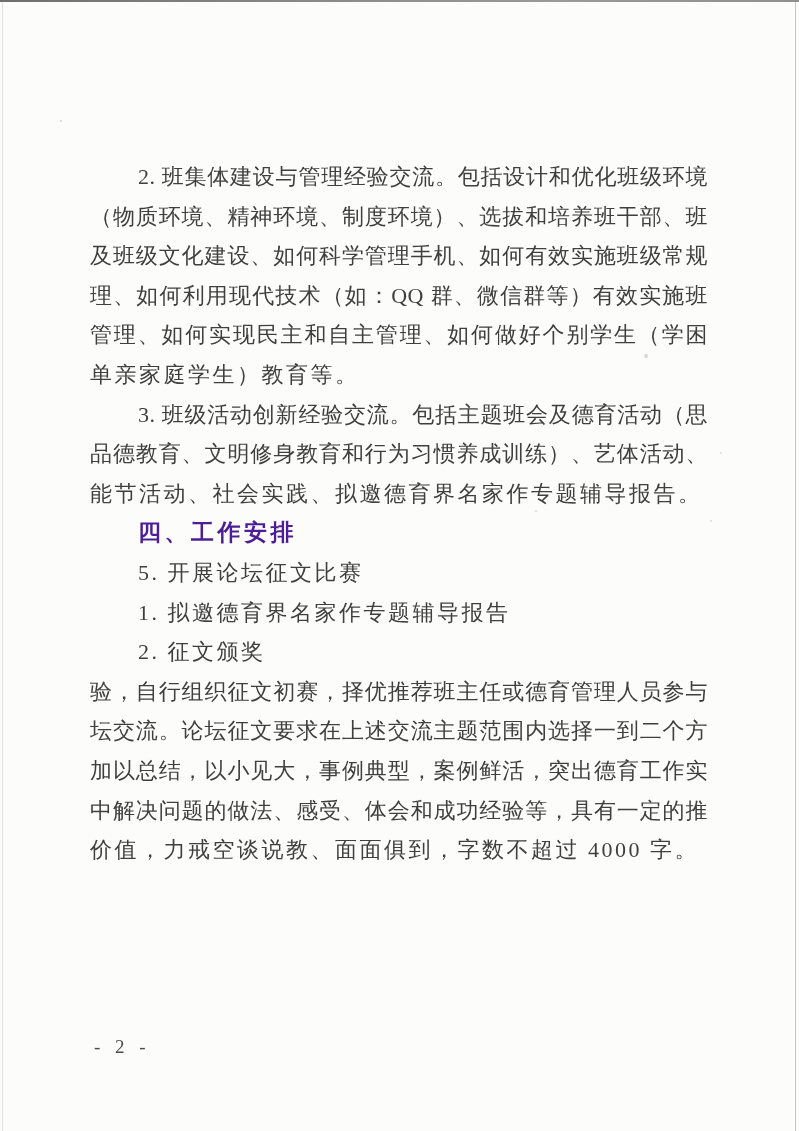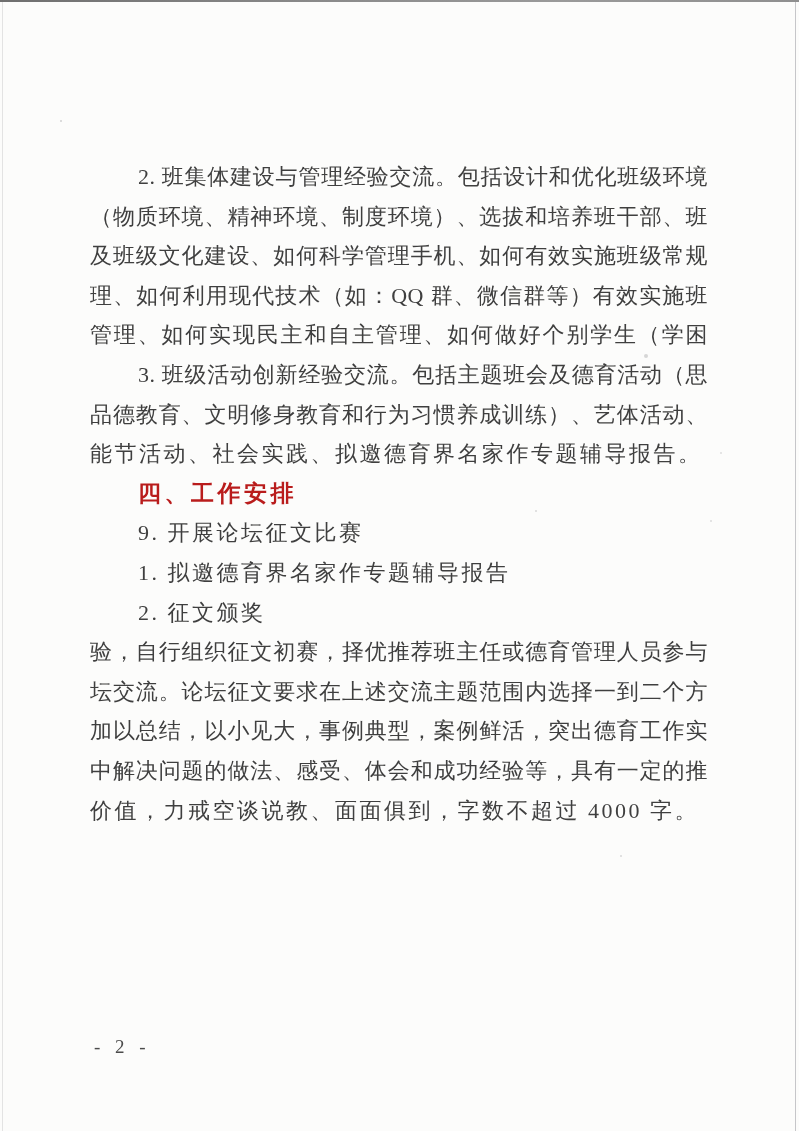--- a/index.html
+++ b/index.html
@@ -78,21 +78,21 @@
     padding-left: 48px;
   }
   .l-short {
     letter-spacing: 2.5px;
   }
   .l-heading {
     font-family: "Liberation Sans", "DejaVu Sans", sans-serif;
     font-weight: bold;
     font-size: 23px;
     letter-spacing: 3.5px;
-    color: #b91c1c;
+    color: #4c1d95;
   }
   .page-number {
     position: absolute;
     left: 94px;
     top: 1036px;
     font-size: 19px;
     letter-spacing: 5px;
     color: #4b4b4b;
     font-family: "Liberation Serif", "DejaVu Serif", serif;
   }
@@ -106,25 +106,26 @@
   <div class="scan-edge-left"></div>
   <div class="scan-edge-right"></div>
   <div class="specks"></div>
 
   <div class="content">
     <div class="line l-full l-indent">2. 班集体建设与管理经验交流。包括设计和优化班级环境</div>
     <div class="line l-full">（物质环境、精神环境、制度环境）、选拔和培养班干部、班风</div>
     <div class="line l-full">及班级文化建设、如何科学管理手机、如何有效实施班级常规管</div>
     <div class="line l-full">理、如何利用现代技术（如：QQ 群、微信群等）有效实施班级</div>
     <div class="line l-full">管理、如何实现民主和自主管理、如何做好个别学生（学困生、</div>
+    <div class="line l-short">单亲家庭学生）教育等。</div>
     <div class="line l-full l-indent">3. 班级活动创新经验交流。包括主题班会及德育活动（思想</div>
     <div class="line l-full">品德教育、文明修身教育和行为习惯养成训练）、艺体活动、技</div>
     <div class="line l-short">能节活动、社会实践、拟邀德育界名家作专题辅导报告。</div>
     <div class="line l-heading l-indent">四、工作安排</div>
-    <div class="line l-short l-indent">9. 开展论坛征文比赛</div>
+    <div class="line l-short l-indent">5. 开展论坛征文比赛</div>
     <div class="line l-short l-indent">1. 拟邀德育界名家作专题辅导报告</div>
     <div class="line l-short l-indent">2. 征文颁奖</div>
     <div class="line l-full">验，自行组织征文初赛，择优推荐班主任或德育管理人员参与论</div>
     <div class="line l-full">坛交流。论坛征文要求在上述交流主题范围内选择一到二个方面</div>
     <div class="line l-full">加以总结，以小见大，事例典型，案例鲜活，突出德育工作实践</div>
     <div class="line l-full">中解决问题的做法、感受、体会和成功经验等，具有一定的推广</div>
     <div class="line l-short">价值，力戒空谈说教、面面俱到，字数不超过 4000 字。</div>
   </div>
 
   <div class="page-number">- 2 -</div>

